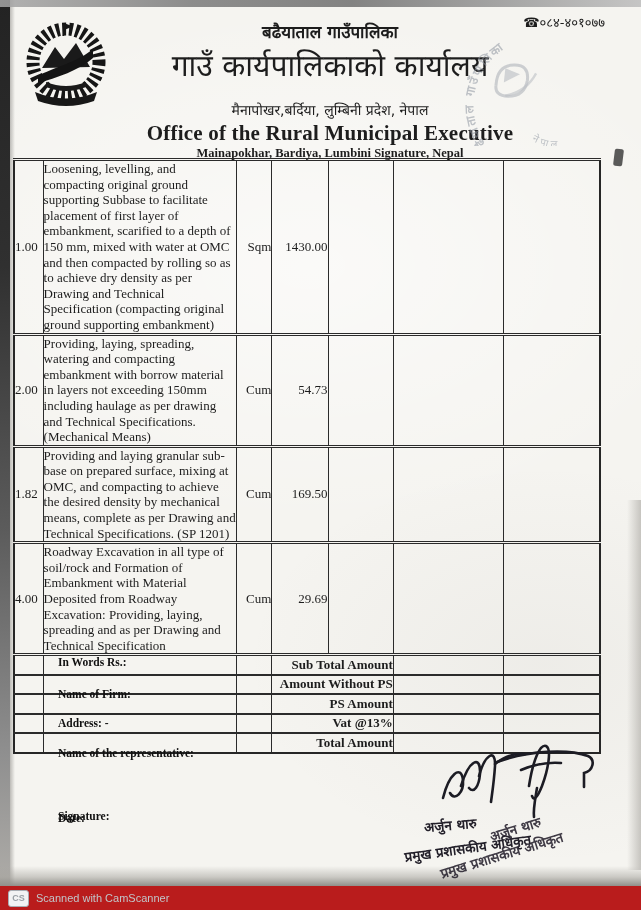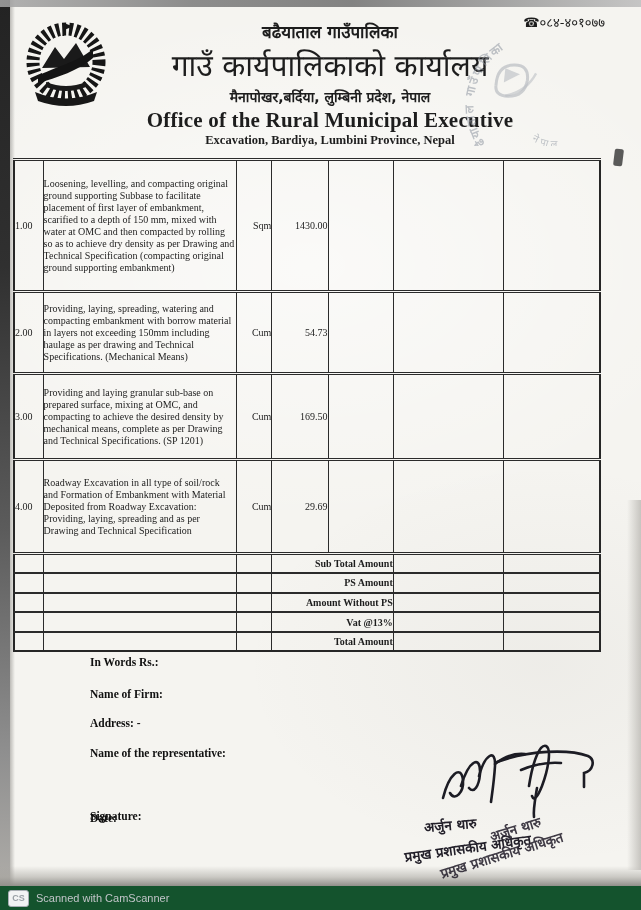--- a/index.html
+++ b/index.html
@@ -29,60 +29,60 @@
     background:linear-gradient(90deg,rgba(196,194,189,0),#c6c4bf);}
   .right-mark{position:absolute;left:614px;top:149px;width:9px;height:17px;background:#3e3e3e;
     border-radius:2px;transform:rotate(7deg);opacity:.85;}
 
   
   .logo{position:absolute;left:22px;top:18px;width:88px;height:92px;}
   .hdr-center{position:absolute;left:330px;top:20px;transform:translateX(-50%);
     text-align:center;white-space:nowrap;}
   .hdr-l1{font-size:17px;font-weight:bold;}
   .hdr-l2{font-size:30px;font-weight:normal;margin-top:1px;}
-  .hdr-l3{font-size:14px;font-weight:bold;margin-top:2px;}
+  .hdr-l3{font-size:14px;font-weight:normal;margin-top:15px;}
   .hdr-l4{font-size:21px;font-weight:bold;letter-spacing:.2px;margin-top:2px;}
   .hdr-l5{font-size:12.5px;font-weight:bold;}
   .phone{position:absolute;right:36px;top:13px;font-size:13px;font-weight:normal;
     font-family:"DejaVu Sans",sans-serif;}
   .stamp-top{position:absolute;left:443px;top:26px;width:162px;height:120px;
     opacity:.55;filter:blur(.3px);}
 
   
   table.boq{position:absolute;left:13px;top:158px;border-collapse:collapse;
     table-layout:fixed;width:588px;background:transparent;}
   table.boq{border:2px solid #262626;}
   table.boq td{border:1.1px solid #2b2b2b;padding:0;vertical-align:middle;
-    font-size:10px;overflow:hidden;}
+    font-size:13px;overflow:hidden;}
   table.boq tr.data td{border-top:3px double #2b2b2b;border-bottom:3px double #2b2b2b;}
   table.boq tr.sum td{border-top:2.5px double #2b2b2b;}
   td.sn{text-align:left;}
   td.desc{font-size:10.8px;line-height:1.2;padding:4px 7px;vertical-align:middle;}
   td.unit,td.qty{text-align:right;}
   td.sum-label{text-align:right;font-weight:bold;font-size:11px;}
   tr.r1{height:132px;} tr.r2{height:82px;} tr.r3{height:86px;} tr.r4{height:94px;}
   tr.sum{height:19.6px;}
 
   
-  .field{position:absolute;left:58px;font-size:11.5px;font-weight:bold;color:#101010;margin-left:32px;}
+  .field{position:absolute;left:58px;font-size:11.5px;font-weight:bold;color:#101010;}
 
   
   .sig-svg{position:absolute;left:433px;top:740px;width:178px;height:80px;}
   .np{font-family:"DejaVu Sans",sans-serif;}
   .sig-name-a{position:absolute;left:424px;top:816px;font-size:13.5px;font-weight:bold;
     color:#23202a;transform:rotate(-5deg);}
   .sig-title-a{position:absolute;left:404px;top:839px;font-size:13.5px;font-weight:bold;
     color:#23202a;transform:rotate(-8deg);white-space:nowrap;}
   .sig-name-b{position:absolute;left:489px;top:820px;font-size:13.5px;font-weight:bold;
     color:#2c2733;transform:rotate(-17deg);opacity:.9;}
   .sig-title-b{position:absolute;left:438px;top:846px;font-size:13.5px;font-weight:bold;
     color:#2c2733;transform:rotate(-17deg);opacity:.9;white-space:nowrap;}
 
   
-  .cam-bar{position:absolute;left:0;top:886px;width:641px;height:24px;background:#14532d;}
+  .cam-bar{position:absolute;left:0;top:886px;width:641px;height:24px;background:#b91c1c;}
   .cam-badge{position:absolute;left:8px;top:4px;width:19px;height:15px;border:1.6px solid #a9aeb4;
     border-radius:3px;color:#9aa0a6;font-family:"Liberation Sans","DejaVu Sans",sans-serif;
     font-size:9px;font-weight:bold;text-align:center;line-height:15px;background:#f2f3f4;}
   .cam-text{position:absolute;left:36px;top:6px;font-size:11px;color:#c2c5c9;
     font-family:"Liberation Sans","DejaVu Sans",sans-serif;}
 </style>
 </head>
 <body>
 
 <div class="scan-root">
@@ -104,21 +104,21 @@
     <path d="M16 58 C 30 50, 56 44, 71 31 L 71 40 C 58 52, 34 60, 16 65 Z" fill="#141414"></path>
     <path d="M24 64 Q 44 72 64 64 L 64 69 Q 44 77 24 69 Z" fill="#1a1a1a"></path>
     <path d="M13 74 Q 44 87 75 74 L 72 83 Q 44 93 16 83 Z" fill="#181818"></path>
   </svg>
 
   <div class="hdr-center">
     <div class="hdr-l1 np">बढैयाताल गाउँपालिका</div>
     <div class="hdr-l2 np">गाउँ कार्यपालिकाको कार्यालय</div>
     <div class="hdr-l3 np">मैनापोखर,बर्दिया, लुम्बिनी प्रदेश, नेपाल</div>
     <div class="hdr-l4">Office of the Rural Municipal Executive</div>
-    <div class="hdr-l5">Excavation, Bardiya, Lumbini Province, Nepal</div>
+    <div class="hdr-l5">Mainapokhar, Bardiya, Lumbini Signature, Nepal</div>
   </div>
 
   <div class="phone">☎०८४-४०१०७७</div>
 
   <svg class="stamp-top" viewBox="0 0 162 120">
     <defs>
       <path id="arcU" d="M 18 96 A 66 66 0 0 1 150 74"></path>
       <path id="arcL" d="M 58 110 A 44 44 0 0 0 142 96"></path>
     </defs>
     <g transform="rotate(-33 81 60)" fill="#8f96a1">
@@ -157,21 +157,21 @@
       <tr class="data r2">
         <td class="sn">2.00</td>
         <td class="desc">Providing, laying, spreading, watering and compacting embankment with borrow material in layers not exceeding 150mm including haulage as per drawing and Technical Specifications. (Mechanical Means)</td>
         <td class="unit">Cum</td>
         <td class="qty">54.73</td>
         <td></td>
         <td></td>
         <td></td>
       </tr>
       <tr class="data r3">
-        <td class="sn">3.00</td>
+        <td class="sn">1.82</td>
         <td class="desc">Providing and laying granular sub-base on prepared surface, mixing at OMC, and compacting to achieve the desired density by mechanical means, complete as per Drawing and Technical Specifications. (SP 1201)</td>
         <td class="unit">Cum</td>
         <td class="qty">169.50</td>
         <td></td>
         <td></td>
         <td></td>
       </tr>
       <tr class="data r4">
         <td class="sn">4.00</td>
         <td class="desc">Roadway Excavation in all type of soil/rock and Formation of Embankment with Material Deposited from Roadway Excavation: Providing, laying, spreading and as per Drawing and Technical Specification</td>
@@ -187,29 +187,29 @@
           <td></td>
           <td></td>
         <td class="sum-label" colspan="2">Sub Total Amount</td>
         <td></td>
           <td></td>
       </tr>
       <tr class="sum">
         <td></td>
           <td></td>
           <td></td>
+        <td class="sum-label" colspan="2">Amount Without PS</td>
+        <td></td>
+          <td></td>
+      </tr>
+      <tr class="sum">
+        <td></td>
+          <td></td>
+          <td></td>
         <td class="sum-label" colspan="2">PS Amount</td>
-        <td></td>
-          <td></td>
-      </tr>
-      <tr class="sum">
-        <td></td>
-          <td></td>
-          <td></td>
-        <td class="sum-label" colspan="2">Amount Without PS</td>
         <td></td>
           <td></td>
       </tr>
       <tr class="sum">
         <td></td>
           <td></td>
           <td></td>
         <td class="sum-label" colspan="2">Vat @13%</td>
         <td></td>
           <td></td>

